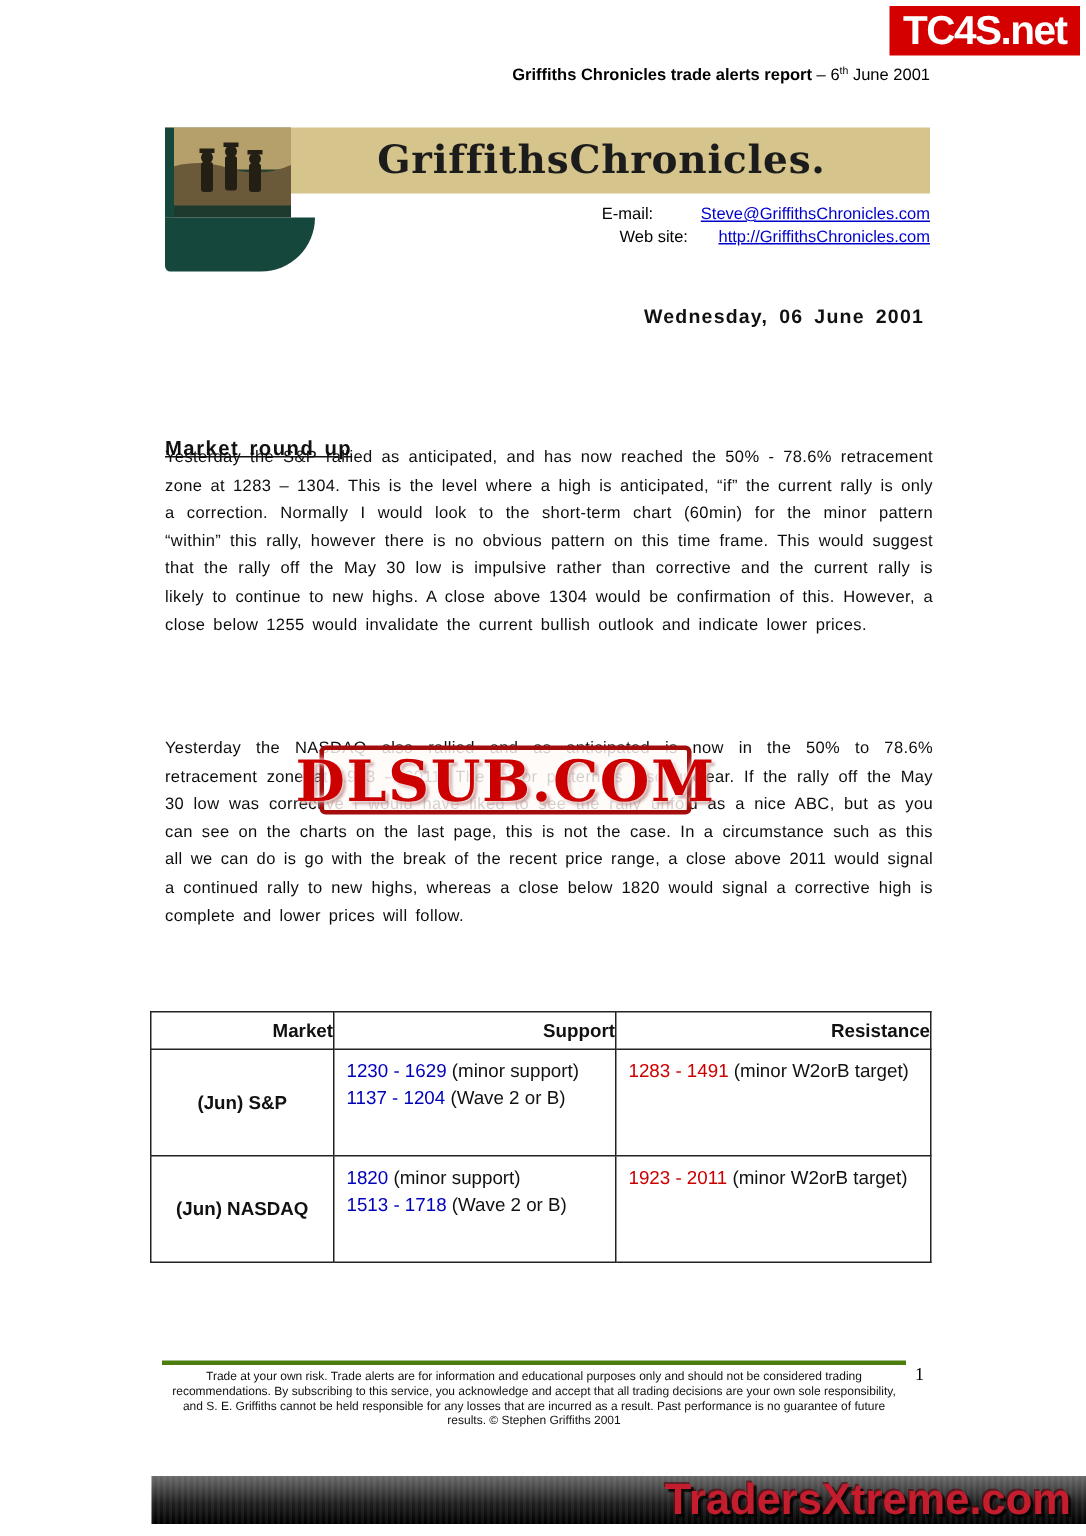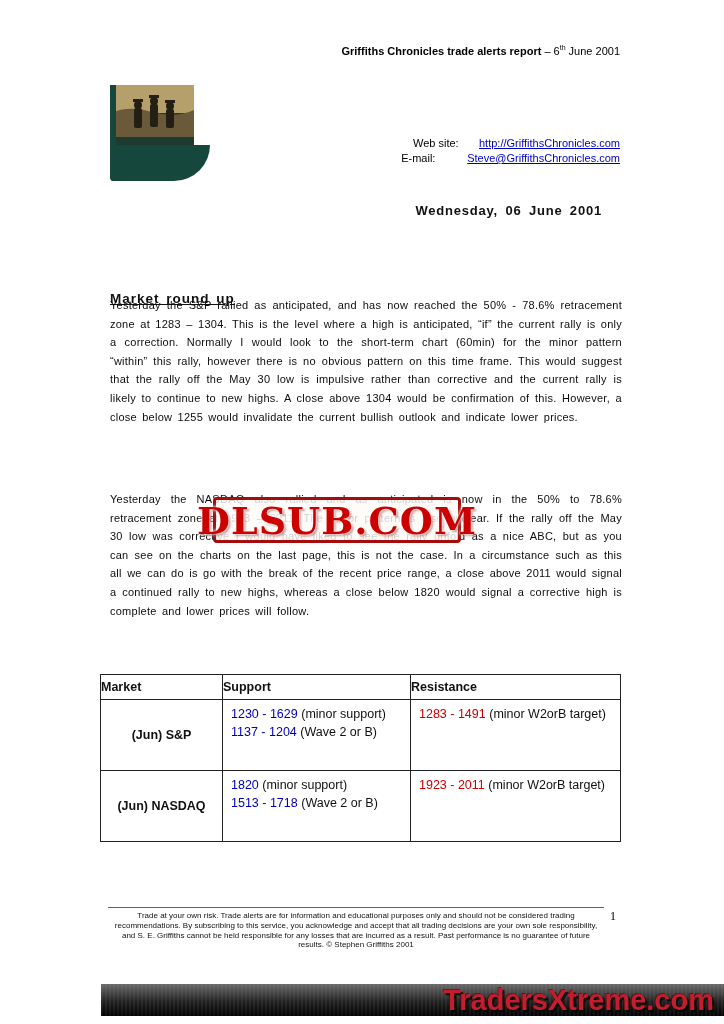--- a/index.html
+++ b/index.html
@@ -47,21 +47,21 @@
   .contact { position:absolute; top:136px; right:104px; font-size:11px; line-height:15px; }
   .contact-row { display:flex; justify-content:flex-end; }
   .contact-label { width:56px; text-align:left; margin-right:10px; color:#000; }
   .contact a, .link {
     color:var(--link_blue,#0000cc); text-decoration:underline; cursor:pointer;
   }
 
   .tagline { position:absolute; top:177px; right:104px; font-size:11px; color:#000; }
 
   .dateline {
-    position:absolute; top:203px; right:122px; font-size:13px; font-weight:bold;
+    position:absolute; top:203px; right:108px; font-size:13px; font-weight:bold;
     letter-spacing:0.8px; word-spacing:3px;
   }
 
   .section-title {
     position:absolute; top:267px; left:110px; font-size:13.5px; font-weight:bold;
     text-decoration:underline; letter-spacing:1px; word-spacing:2px;margin-top:24px;
   }
 
   .para {
     position:absolute; left:110px; width:512px;
@@ -82,31 +82,31 @@
     text-shadow:0 0 2px #fff, 0 0 4px #fff, 2px 2px 2px rgba(110,0,0,0.45);
     box-sizing:border-box;
   }
 
   
   table.levels {
     position:absolute; top:674px; left:100px; width:520px;
     border-collapse:collapse; font-size:12.5px; table-layout:fixed;
   }
   table.levels th, table.levels td { border:1px solid #222; }
-  table.levels th { height:24px; font-weight:bold; text-align:left; padding:0; }
+  table.levels th { height:24px; font-weight:bold; text-align:right; padding:0; }
   col.c-market { width:122px; } col.c-support { width:188px; } col.c-resist { width:210px; }
   td.market-cell { text-align:center; font-weight:bold; vertical-align:middle; height:68px; }
   td.vals-cell { vertical-align:top; padding:6px 8px; line-height:17.5px; }
   .sup-num { color:var(--support_blue,#0000bb); }
   .res-num { color:var(--resistance_red,#cc0000); }
 
   
   .footer-disclaimer {
     position:absolute; top:907px; left:108px; width:496px;
-    border-top:1px solid #4d7c0f; padding-top:3px;
+    border-top:3px solid #4d7c0f; padding-top:3px;
     font-size:8px; line-height:9.8px; text-align:center; color:#111;
   }
   .page-num {
     position:absolute; top:909px; left:610px;
     font-family:"Liberation Serif", serif; font-size:12px; color:#000;
   }
 
   
   .bottom-bar {
     position:absolute; left:101px; right:0; top:984px; height:32px;
@@ -120,28 +120,32 @@
     font-weight:bold; font-size:29px; color:var(--logo_red,#c41e2e);
     letter-spacing:0px;
     text-shadow:2px 2px 1px rgba(0,0,0,0.85), -1px -1px 0 rgba(90,0,10,0.6);
   }
 </style>
 </head>
 <body>
 
 <div class="page">
 
+  <div class="tc4s">TC4S.net</div>
 
   <div class="header-block">
     <div>
       <b>Griffiths Chronicles trade alerts report</b><span> – 6</span><sup>th</sup><span> June 2001</span>
     </div>
   </div>
 
   <div class="banner">
+    <div class="banner-strip">
+      <span class="banner-title">GriffithsChronicles.</span>
+    </div>
     <svg class="banner-art" viewBox="0 0 84 60">
       <rect width="84" height="60" fill="#27412f"></rect>
       <rect x="0" y="0" width="84" height="28" fill="#b5a06c"></rect>
       <path d="M0 28 Q 20 20 42 27 T 84 25 L84 60 L0 60 Z" fill="#6b5a3a"></path>
       <g fill="#241f14">
         <circle cx="28" cy="20" r="4"></circle>
           <rect x="24" y="23" width="8" height="20" rx="2"></rect>
         <circle cx="44" cy="16" r="4"></circle>
           <rect x="40" y="19" width="8" height="23" rx="2"></rect>
         <circle cx="60" cy="21" r="4"></circle>
@@ -151,26 +155,26 @@
         <rect x="55" y="15" width="10" height="3"></rect>
       </g>
       <rect x="0" y="52" width="84" height="8" fill="#1c3a2e"></rect>
       <rect x="0" y="0" width="6" height="60" fill="#16473c"></rect>
     </svg>
     <div class="banner-swoosh"></div>
   </div>
 
   <div class="contact">
     <div class="contact-row">
+      <span class="contact-label">E-mail:</span>
+      <a class="link">Steve@GriffithsChronicles.com</a>
+    </div>
+    <div class="contact-row">
       <span class="contact-label">Web site:</span>
       <a class="link">http://GriffithsChronicles.com</a>
-    </div>
-    <div class="contact-row">
-      <span class="contact-label">E-mail:</span>
-      <a class="link">Steve@GriffithsChronicles.com</a>
     </div>
   </div>
 
 
   <div class="dateline">Wednesday, 06 June 2001</div>
 
   <div class="section-title">Market round up</div>
 
   <div class="para para1">Yesterday the S&amp;P rallied as anticipated, and has now reached the 50% - 78.6% retracement zone at 1283 – 1304. This is the level where a high is anticipated, “if” the current rally is only a correction. Normally I would look to the short-term chart (60min) for the minor pattern “within” this rally, however there is no obvious pattern on this time frame. This would suggest that the rally off the May 30 low is impulsive rather than corrective and the current rally is likely to continue to new highs. A close above 1304 would be confirmation of this. However, a close below 1255 would invalidate the current bullish outlook and indicate lower prices.</div>
 

